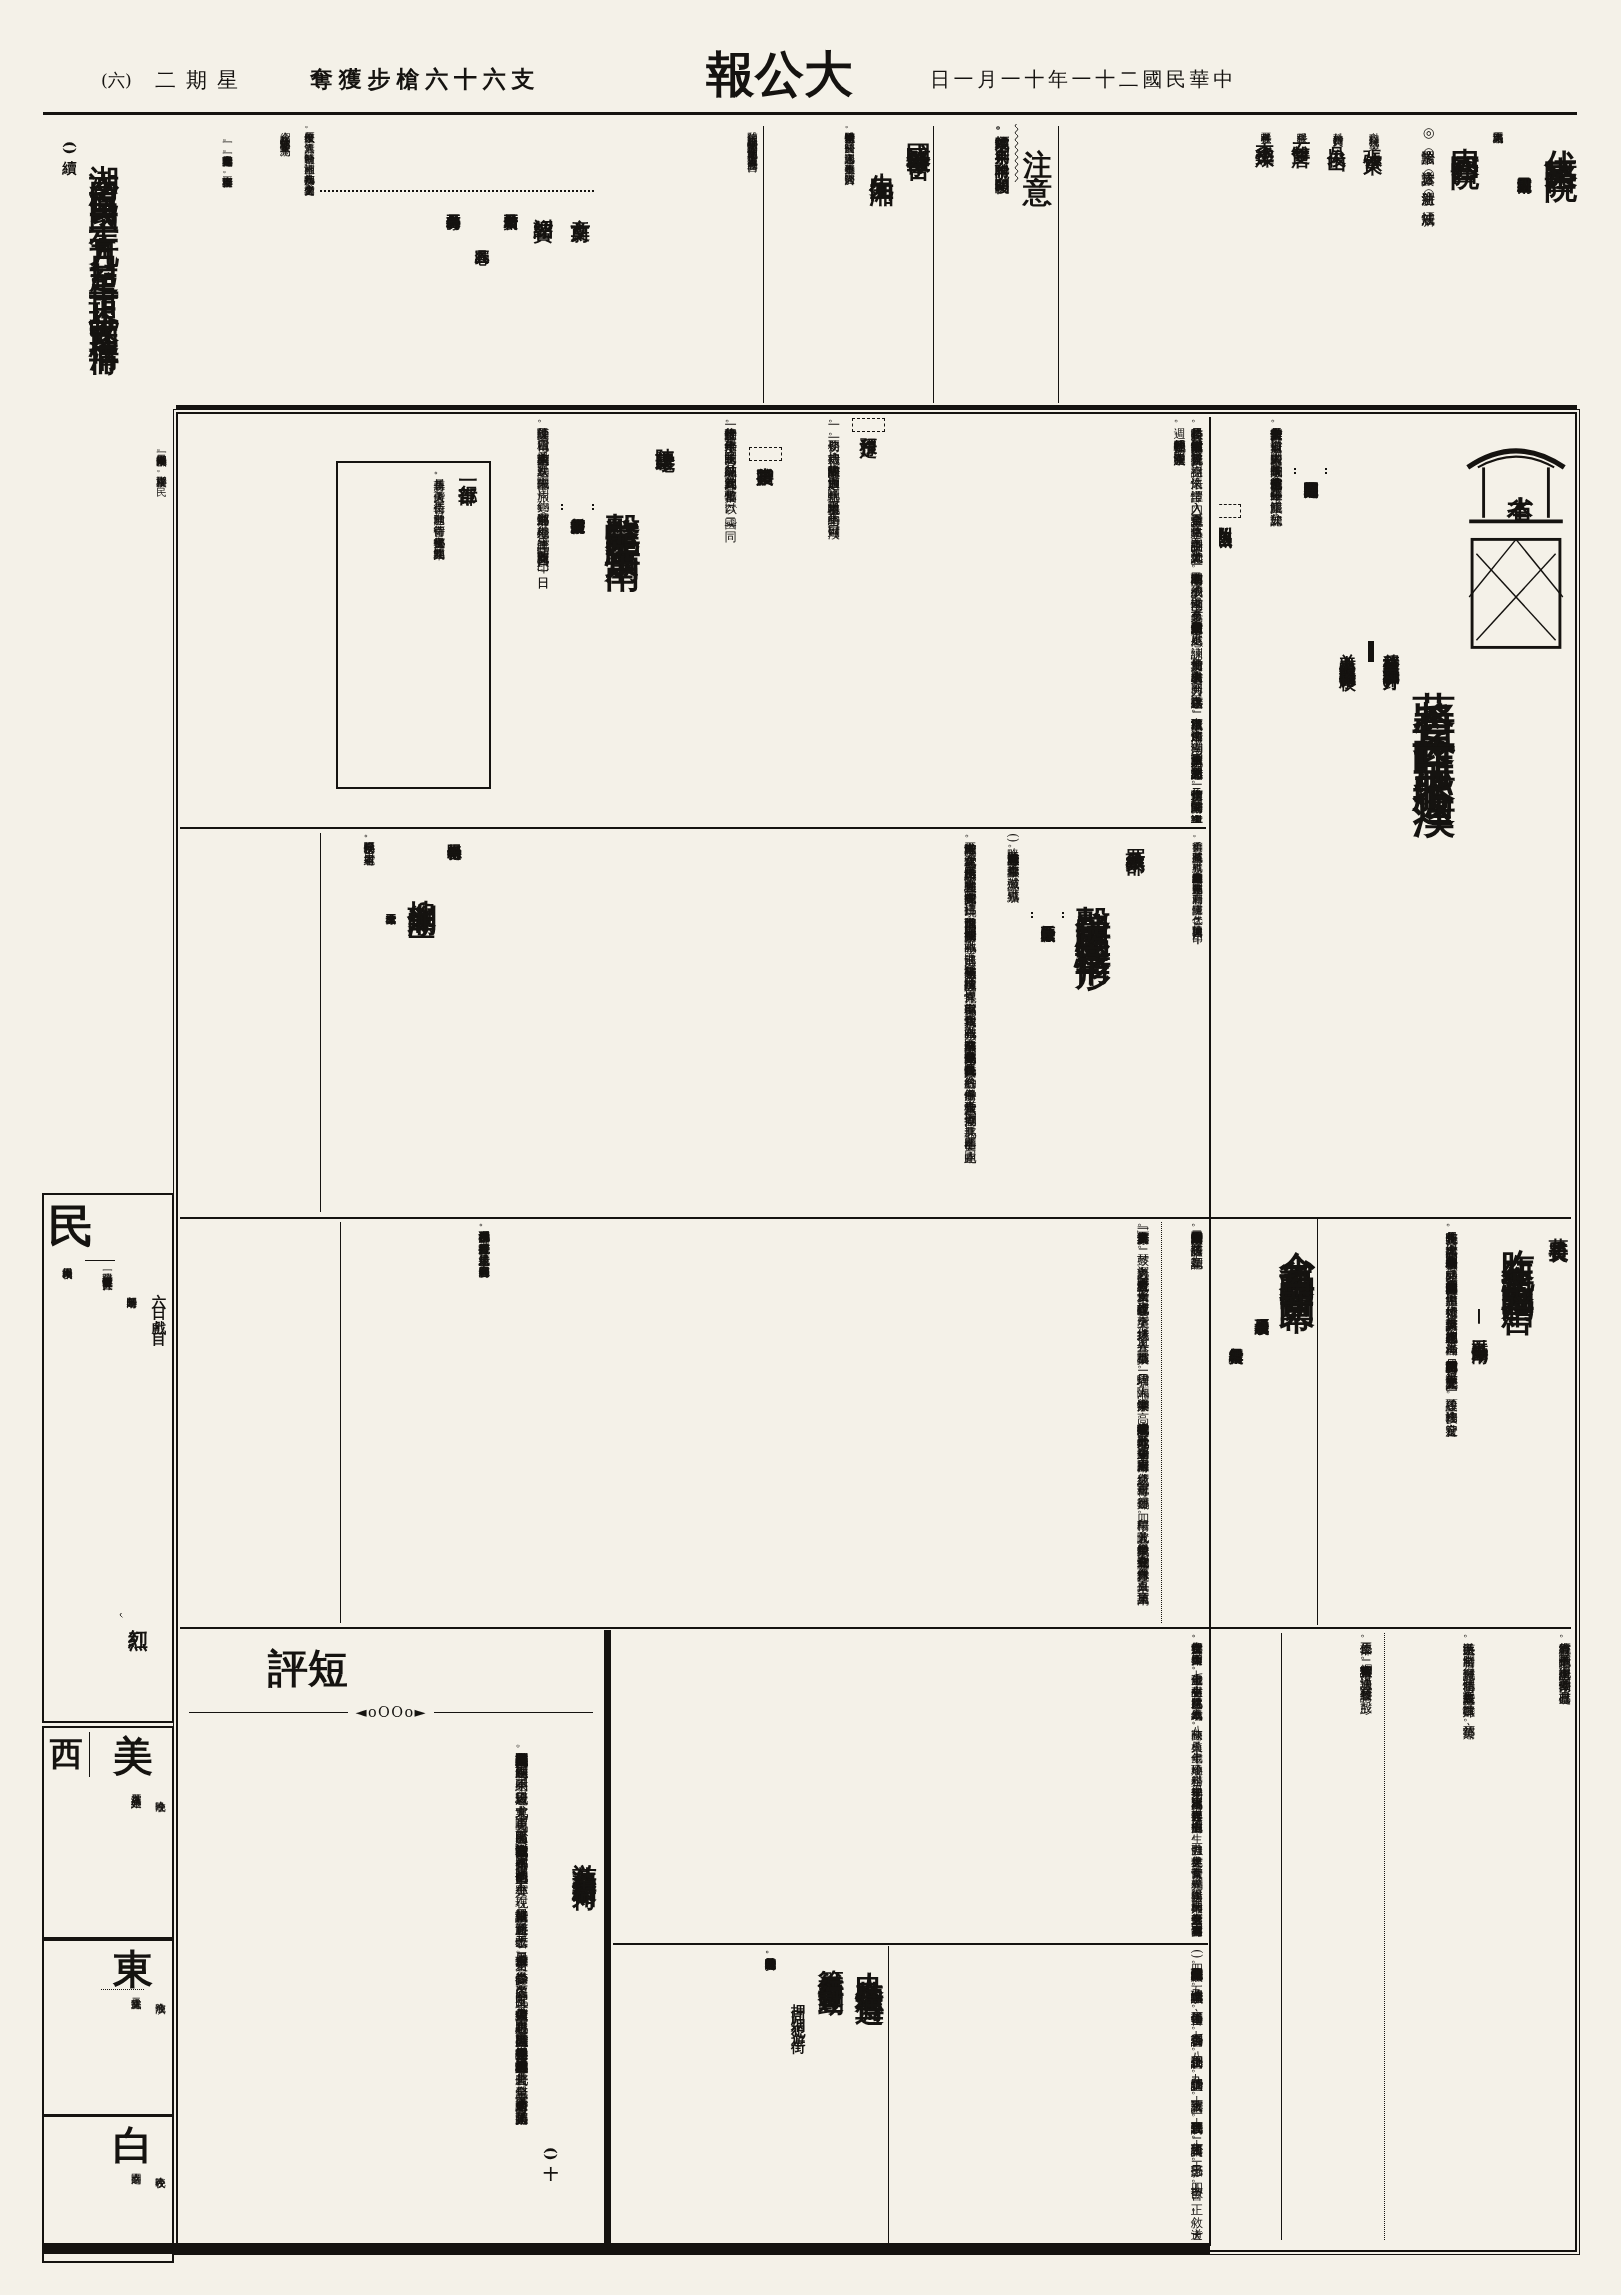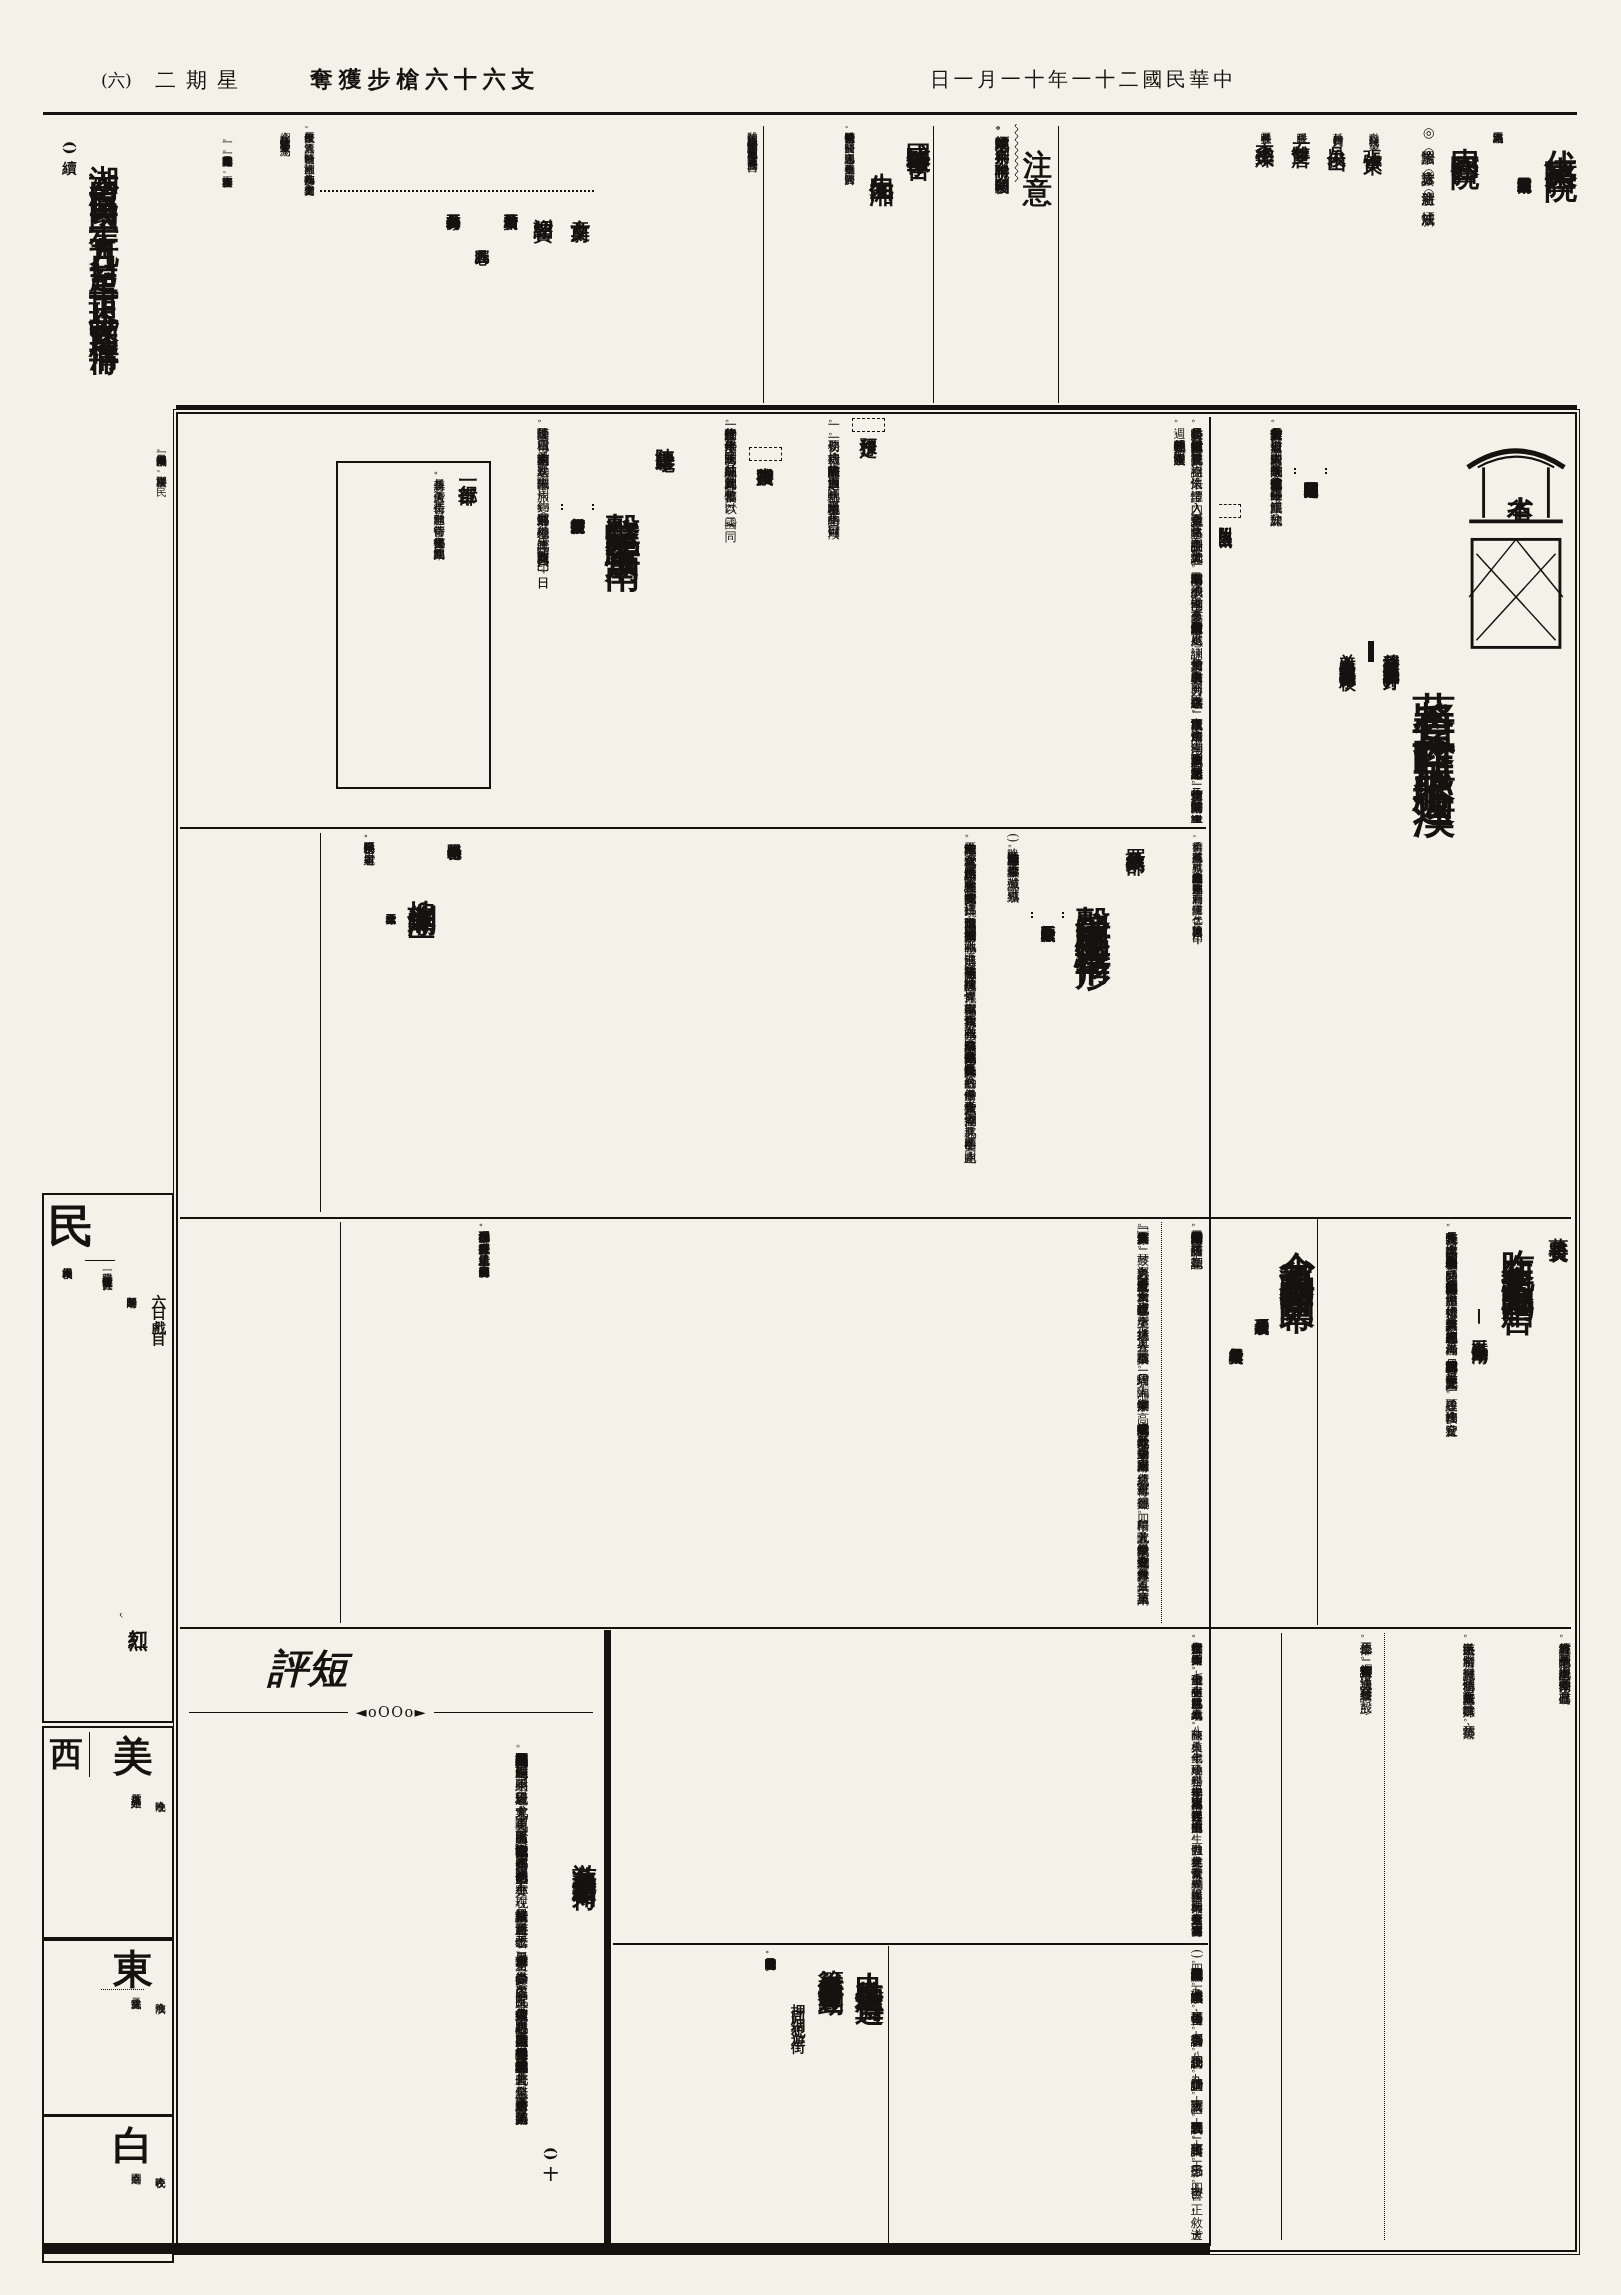--- a/index.html
+++ b/index.html
@@ -38,20 +38,21 @@
   .circ{font-size:13.7px;line-height:1.5;}
   .nested{display:block;}
 </style>
 </head>
 <body>
 
 <div class="abs" style="left:0;top:29px;width:1622px;height:86px;">
   <span class="abs" style="left:101px;top:39px;font-size:17.3px;">(六)</span>
   <span class="abs" style="left:155px;top:37px;font-size:21px;letter-spacing:10px;">二期星</span>
   <span class="abs" style="left:310px;top:35px;font-size:23px;font-weight:bold;letter-spacing:5.8px;">奪獲步槍六十六支</span>
+  <span class="abs" style="left:706px;top:13px;width:238px;font-size:49px;font-weight:bold;display:flex;justify-content:space-between;">報公大</span>
   <span class="abs" style="left:930px;top:37px;font-size:20px;letter-spacing:3.6px;">日一月一十年一十二國民華中</span>
 </div>
 <div class="rule" style="left:43px;top:112px;width:1534px;height:2.9px;"></div>
 
 <div class="art" style="left:1065px;top:124px;width:513px;height:280px;">
   <div class="hl46 fit">伏東醫院</div>
   <div class="sub20 fit" style="margin-top:43px;">因整頓改組遷至南門口</div>
   <div class="adlabel fit">城南馬路更名</div>
   <div class="hl40 fit">大同醫院</div>
   <div class="circ fit" style="width:42px;">◎照常診治 ◎赤貧送診 ◎新法注射 ◎新法戒煙</div>
@@ -259,21 +260,21 @@
 </div>
 
 <div class="art" style="left:614px;top:1949px;width:271px;height:291px;">
   <h2 style="font-size:29px;font-weight:bold;letter-spacing:4.3px;line-height:1.05;">人民禁煙宣傳週</h2>
   <h3 style="font-size:26px;font-weight:bold;letter-spacing:2.9px;line-height:1.05;">籌備舉行遊行運動</h3>
   <h4 class="sub20 fit" style="margin-top:43px;letter-spacing:7.2px;">押同烟犯遊街</h4>
   <p class="b16" style="width:29px;">籌備處昨通函各機關長官及全體委員。</p>
 </div>
 
 <div class="abs" style="left:182px;top:1635px;width:421px;height:610px;">
-  <div style="position:absolute;left:86px;top:5.8px;width:245px;font-size:40px;font-weight:bold;display:flex;justify-content:space-between;font-style:italic;">評短</div>
+  <div style="position:absolute;left:86px;top:5.8px;width:245px;font-size:40px;font-weight:bold;display:flex;justify-content:space-between;">評短</div>
   <div class="ornament abs" style="left:7.2px;top:69px;width:404px;">
     <span>◄oOOo►</span>
   </div>
   <div class="art" style="left:2.9px;top:108px;width:412px;height:497px;">
     <h3 class="hl34 fit" style="margin-top:101px;">游藝募捐會結果如何</h3>
     <div class="sub20 fit" style="margin-top:404px;">(十)</div>
     <p style="font-size:13px;line-height:1.5;width:317px;">上月轟轟烈烈兩湖南人民援助東北義勇軍的災民游藝募捐大會。到現在時過兩旬。結果不明。近日天氣驟冷。東北尤寒。義勇軍呢。而三省匪區災民。亦在「啼饑號寒」沒有「飽救災」的空氣。好久都傳布了全國。不但辜負了他們的盼望。亦實不至。現在。最好請當日執事諸公。將游藝最近止。已收若干。(據前月二十六日會)支付若干。品存尚餘多少。各處尚欠(一)支配匯寄。下欠者如何催收彙繳。再定軍殺賊之心。一以副三省災民期待之殷。並可使輸捐者得安心樂意。這才算不枉費了當日諸公操心的熱忱。若長此下去。聲息全無。將來又會請省府下一通命令。禁止人民游藝募捐了。</p>
   </div>
 </div>
 

